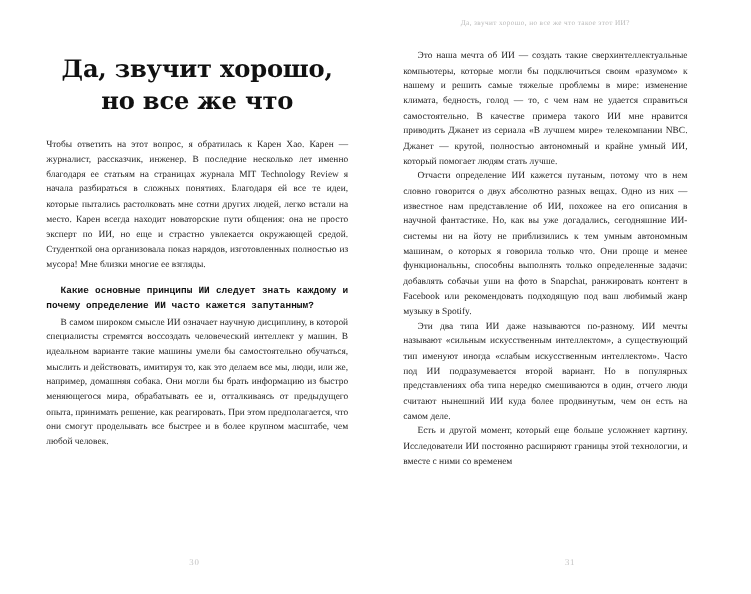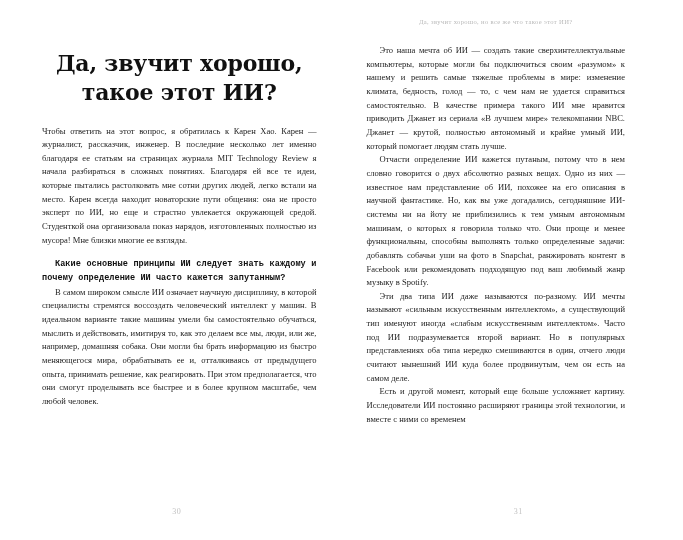--- a/index.html
+++ b/index.html
@@ -112,21 +112,21 @@
 <body>
 
 <div class="spread">
 
   <div class="page page-left">
 
     <div class="running-head blank"></div>
 
     <h1 class="chapter-title">
       <span class="tl">Да, звучит хорошо,</span>
-      <span class="tl">такое этот ИИ?</span>
+      <span class="tl">но все же что</span>
     </h1>
 
     <div class="col">
       <p>Чтобы ответить на этот вопрос, я обратилась к Карен Хао. Карен — журналист, рассказчик, инженер. В последние несколько лет именно благодаря ее статьям на страницах журнала MIT Technology Review я начала разбираться в сложных понятиях. Благодаря ей все те идеи, которые пытались растолковать мне сотни других людей, легко встали на место. Карен всегда находит новаторские пути общения: она не просто эксперт по ИИ, но еще и страстно увлекается окружающей средой. Студенткой она организовала показ нарядов, изготовленных полностью из мусора! Мне близки многие ее взгляды.</p>
 
       <p class="q">Какие основные принципы ИИ следует знать каждому и почему определение ИИ часто кажется запутанным?</p>
 
       <p class="after-q">В самом широком смысле ИИ означает научную дисциплину, в которой специалисты стремятся воссоздать человеческий интеллект у машин. В идеальном варианте такие машины умели бы самостоятельно обучаться, мыслить и действовать, имитируя то, как это делаем все мы, люди, или же, например, домашняя собака. Они могли бы брать информацию из быстро меняющегося мира, обрабатывать ее и, отталкиваясь от предыдущего опыта, принимать решение, как реагировать. При этом предполагается, что они смогут проделывать все быстрее и в более крупном масштабе, чем любой человек.</p>
     </div>
 

